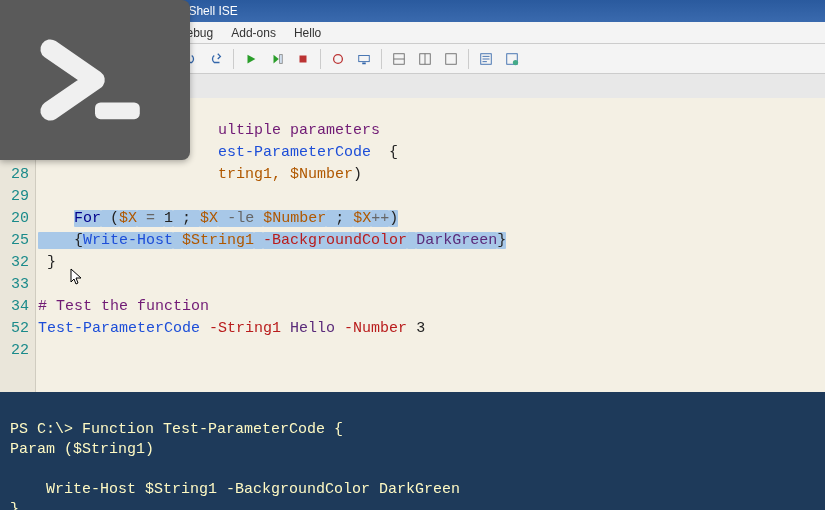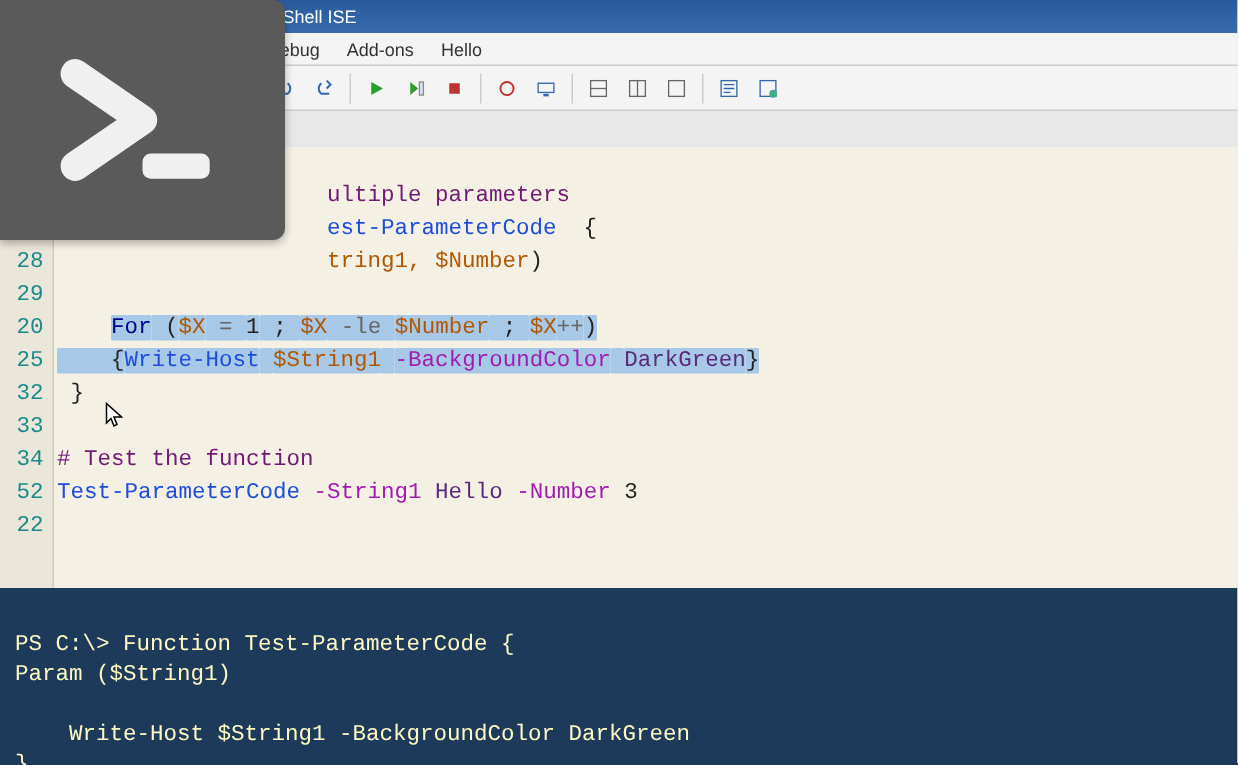--- a/index.html
+++ b/index.html
@@ -25,21 +25,21 @@
   .tab .close { font-size:10px; color:#888;}
   
   
   .editor { position: relative; height: 294px; background: #f4f0e4; display: flex; font-size: 15px; line-height: 22px; }
   .gutter { width: 36px; background: #eae6da; color: #1a8a8a; text-align: right; padding-right: 6px; border-right: 1px solid #d0ccc0; user-select:none;}
   .code { flex: 1; position: relative; white-space: pre; color: #222; padding-left: 2px; overflow:hidden;}
   .ln { height: 22px; }
   .sel { background: #a8c8e8; display:inline; border-radius:1px;}
   .c-comment { color: #701a75; }
   .c-cmdlet { color: #1d4ed8; }
-  .c-param { color: #a21caf; }
+  .c-param { color: #b91c1c; }
   .c-var { color: #b05800; }
   .c-op { color: #666; }
   .c-kw { color: #00008b; }
   .c-arg { color: #5a2a7a; text-align: center; }
   
   .cursor-arrow { position:absolute; left: 70px; top: 170px; width:12px; height:18px; pointer-events:none; }
   
   
   .console { height: 133px; background: #1e3a5a; color: #fef9c3; font-size: 15px; line-height: 20px; padding: 8px 10px; white-space: pre; overflow:hidden;}
   

